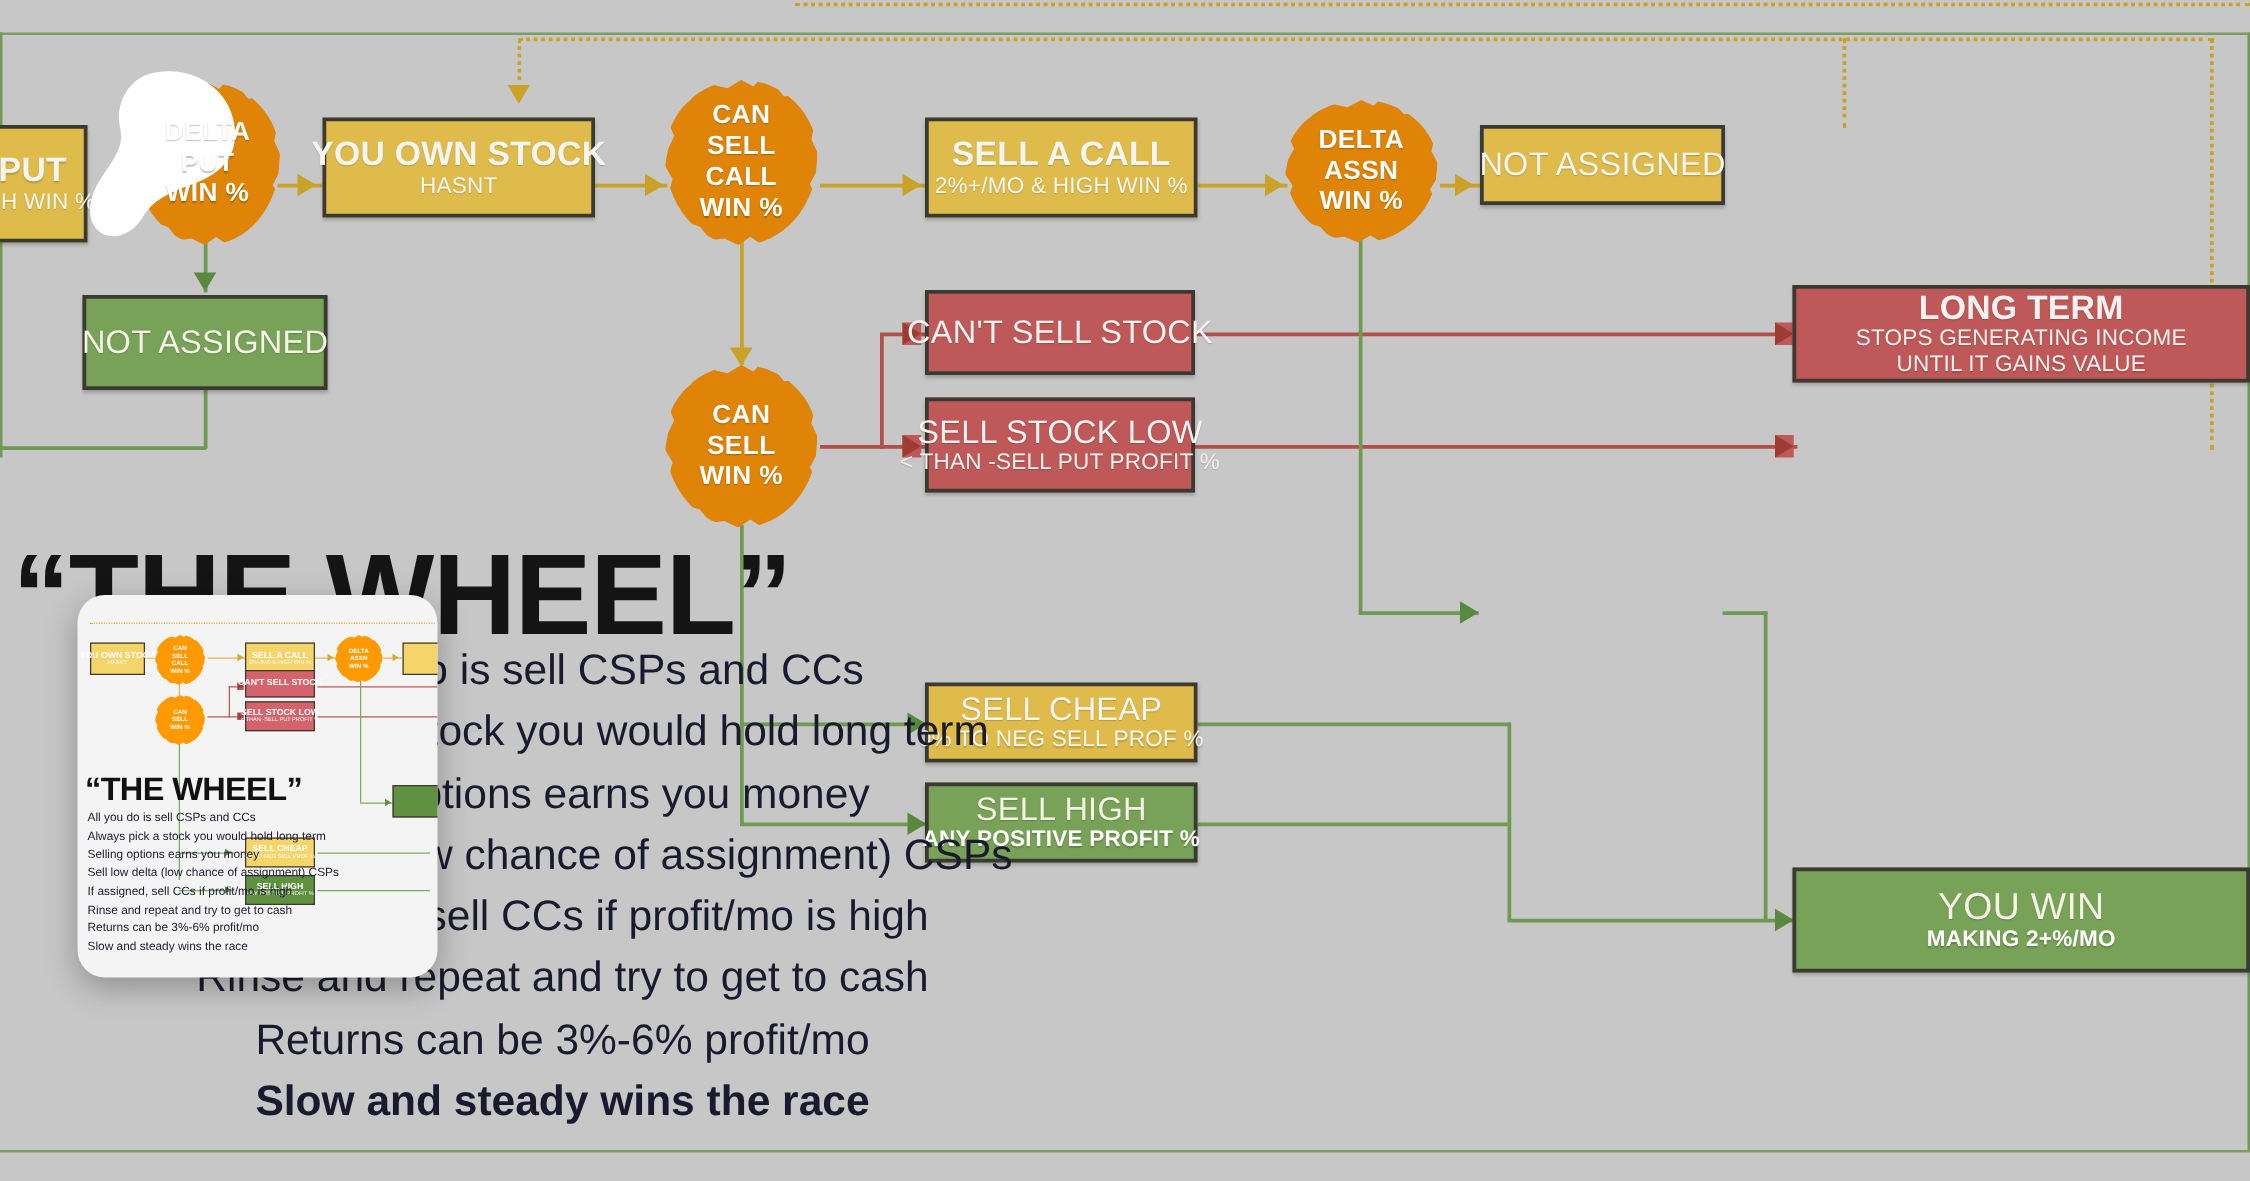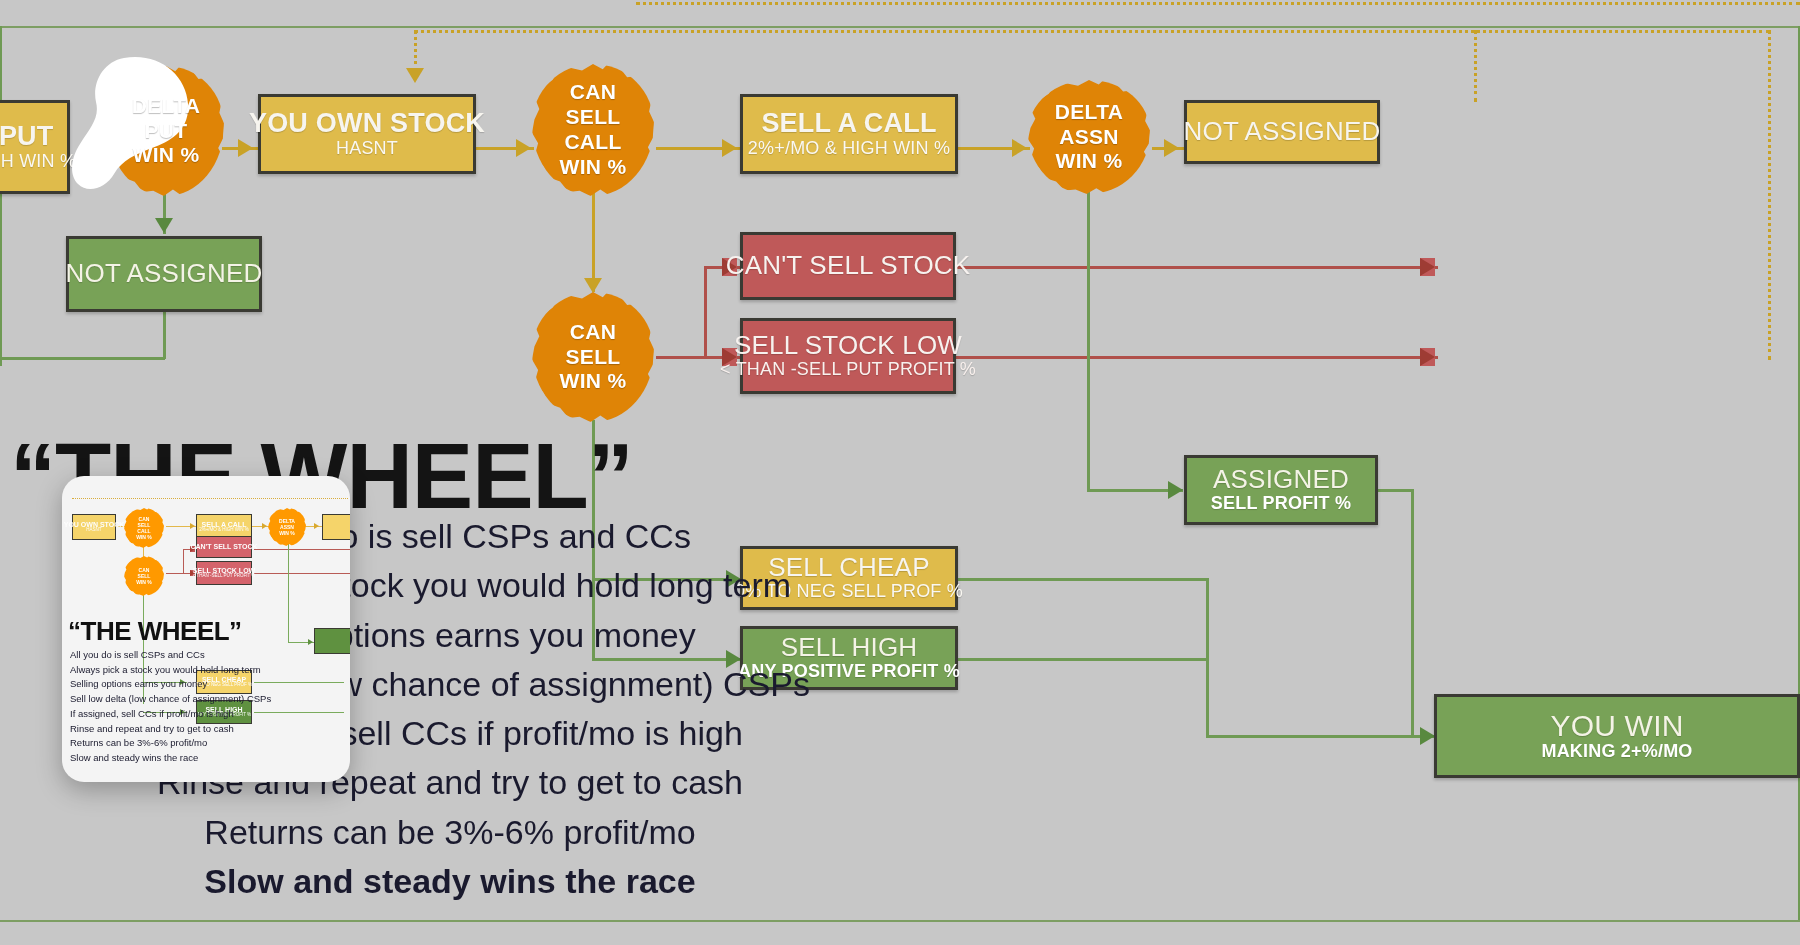--- a/index.html
+++ b/index.html
@@ -249,26 +249,27 @@
 
   <div class="node red" style="left:740px;top:232px;width:216px;height:68px;">
     <div class="t1" style="font-weight:400;font-size:26px;">CAN'T SELL STOCK</div>
   </div>
 
   <div class="node red" style="left:740px;top:318px;width:216px;height:76px;">
     <div class="t1" style="font-weight:400;font-size:26px;">SELL STOCK LOW</div>
     <div class="t2">&lt; THAN -SELL PUT PROFIT %</div>
   </div>
 
-
-
-  <div class="node green" style="left:1184px;top:455px;width:194px;height:70px;">
-    <div class="t1" style="font-weight:400;font-size:26px;">ASSIGNED</div>
-    <div class="t2">SELL PROFIT %</div>
-  </div>
+  <div class="node red" style="left:1434px;top:228px;width:366px;height:78px;">
+    <div class="t1">LONG TERM</div>
+    <div class="t2">STOPS GENERATING INCOME</div>
+    <div class="t2">UNTIL IT GAINS VALUE</div>
+  </div>
+
+
 
   <div class="node yellow" style="left:740px;top:546px;width:218px;height:64px;">
     <div class="t1" style="font-weight:400;font-size:26px;">SELL CHEAP</div>
     <div class="t2">0% TO NEG SELL PROF %</div>
   </div>
 
   <div class="node green" style="left:740px;top:626px;width:218px;height:64px;">
     <div class="t1" style="font-weight:400;font-size:26px;">SELL HIGH</div>
     <div class="t2">ANY POSITIVE PROFIT %</div>
   </div>

